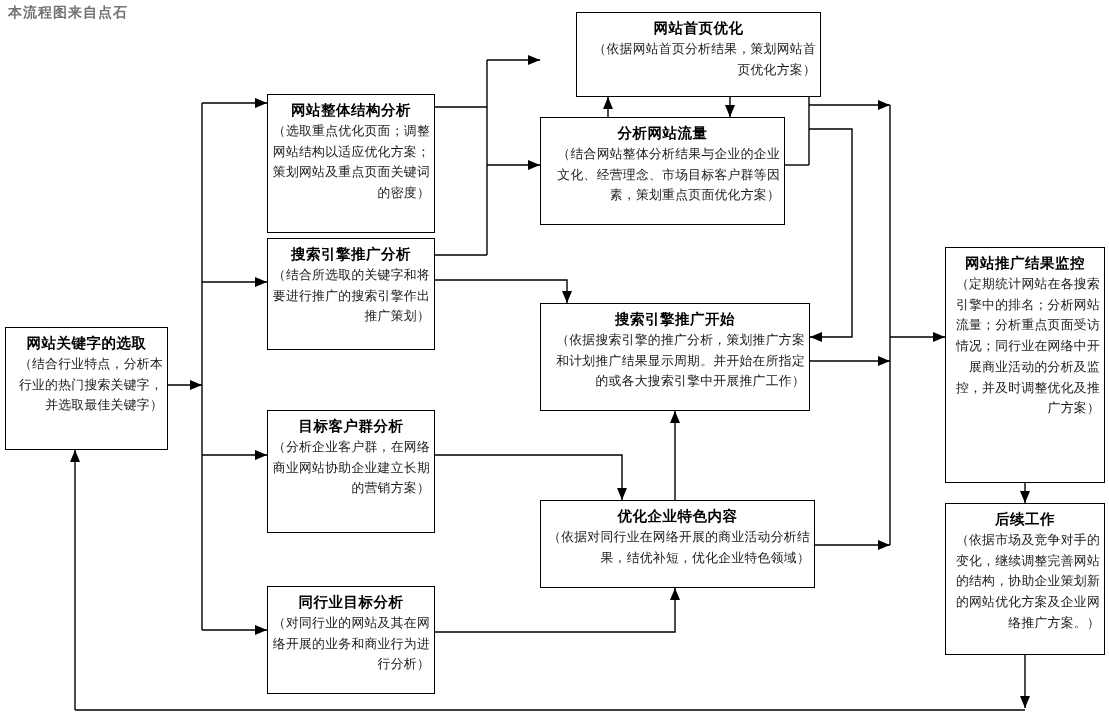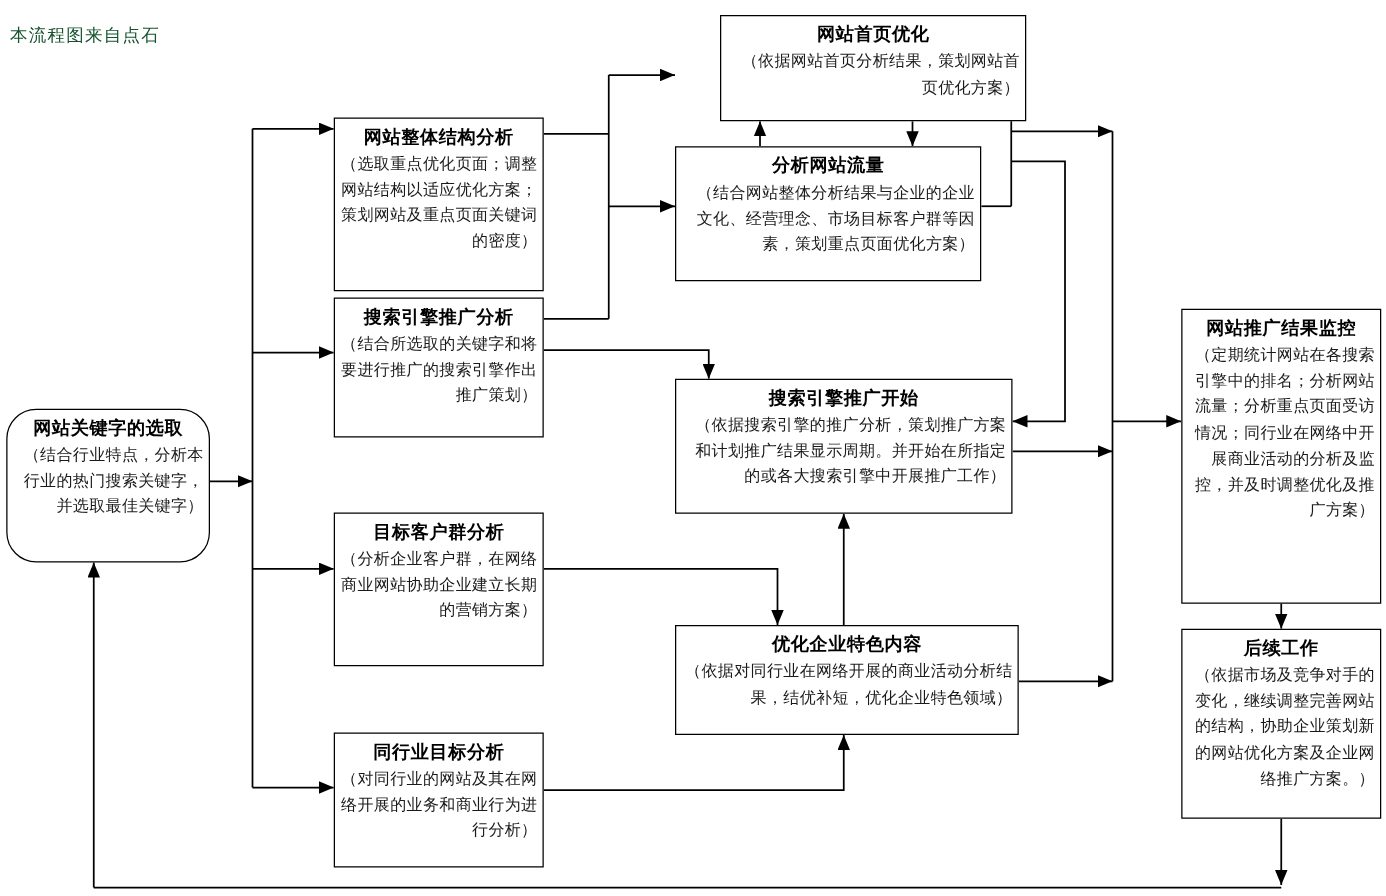--- a/index.html
+++ b/index.html
@@ -8,24 +8,25 @@
     width: 1109px;
     height: 717px;
     background: #ffffff;
     font-family: "Liberation Sans", "DejaVu Sans", sans-serif;
     color: #000000;
     overflow: hidden;
   }
   .source-note {
     position: absolute;
     left: 8px;
-    top: 20px;
+    top: 4px;
     font-size: 14px;
-    color: #14532d;
+    color: #737373;
     letter-spacing: 1px;
+    font-weight: bold;
   }
   .edge-layer {
     position: absolute;
     left: 0; top: 0;
     width: 1109px; height: 717px;
   }
   .edge-layer path {
     fill: none;
     stroke: #000000;
     stroke-width: 1.4;
@@ -97,21 +98,21 @@
     <path d="M815,545 L890,545" marker-end="url(#arw)"></path>
     <path d="M890,105 L890,545"></path>
     <path d="M890,337 L945,337" marker-end="url(#arw)"></path>
 
     <path d="M1025,443 L1025,503" marker-end="url(#arw)"></path>
     <path d="M1025,655 L1025,708" marker-end="url(#arw)"></path>
     <path d="M75,710 L1025,710"></path>
     <path d="M75,710 L75,450" marker-end="url(#arw)"></path>
   </svg>
 
-  <div class="node" style="left:5px; top:327px; width:163px; height:123px;border-radius:24px;">
+  <div class="node" style="left:5px; top:327px; width:163px; height:123px;">
     <div class="node-title">网站关键字的选取</div>
     <div class="node-body">（结合行业特点，分析本行业的热门搜索关键字，并选取最佳关键字）</div>
   </div>
 
   <div class="node" style="left:267px; top:46px; width:168px; height:139px;margin-top:48px;">
     <div class="node-title">网站整体结构分析</div>
     <div class="node-body">（选取重点优化页面；调整网站结构以适应优化方案；策划网站及重点页面关键词的密度）</div>
   </div>
 
   <div class="node" style="left:267px; top:238px; width:168px; height:112px;">

